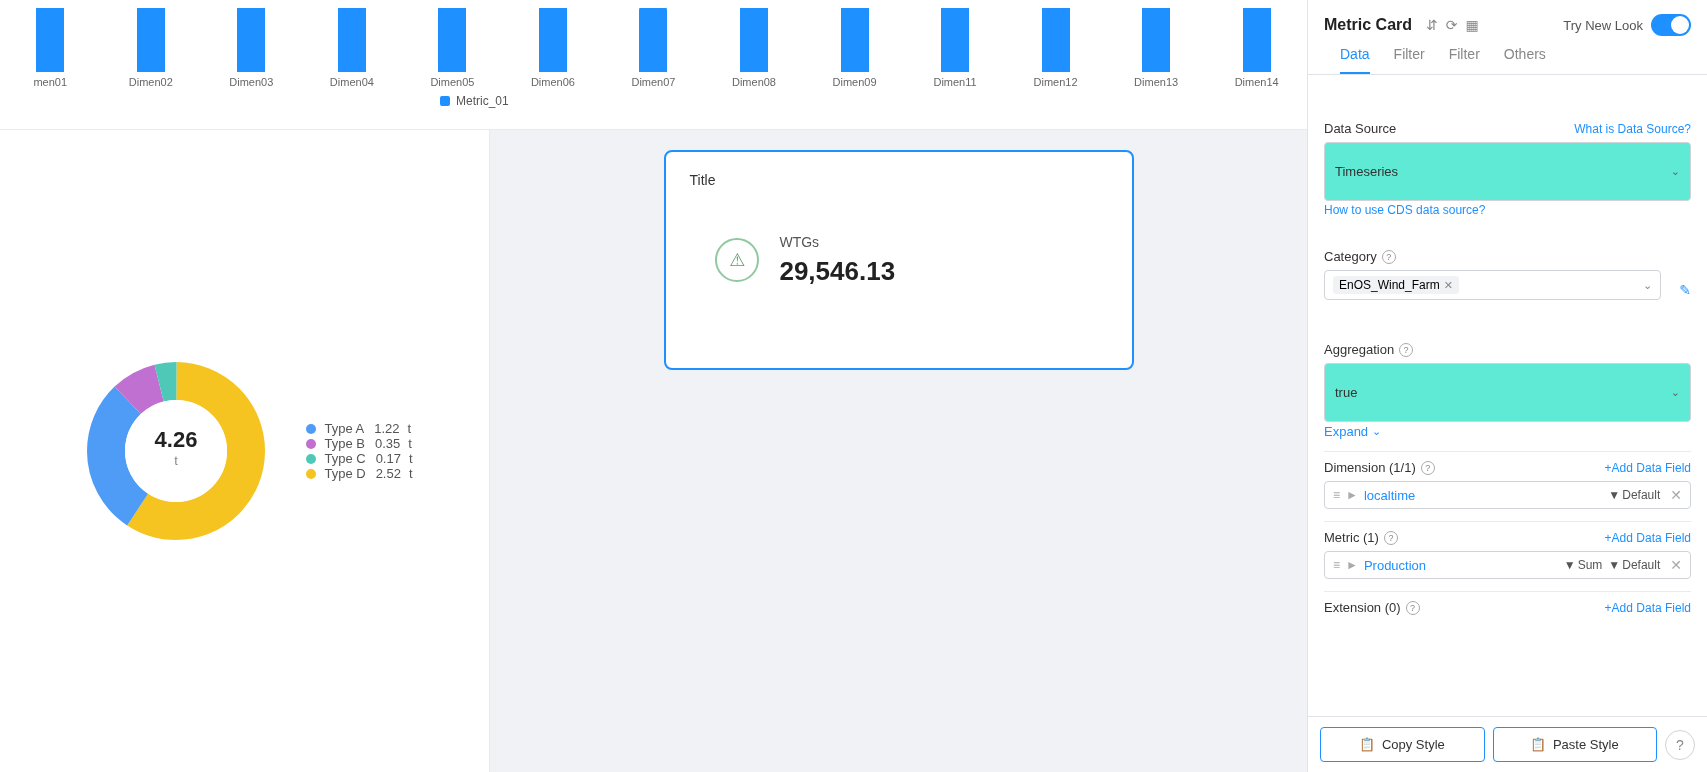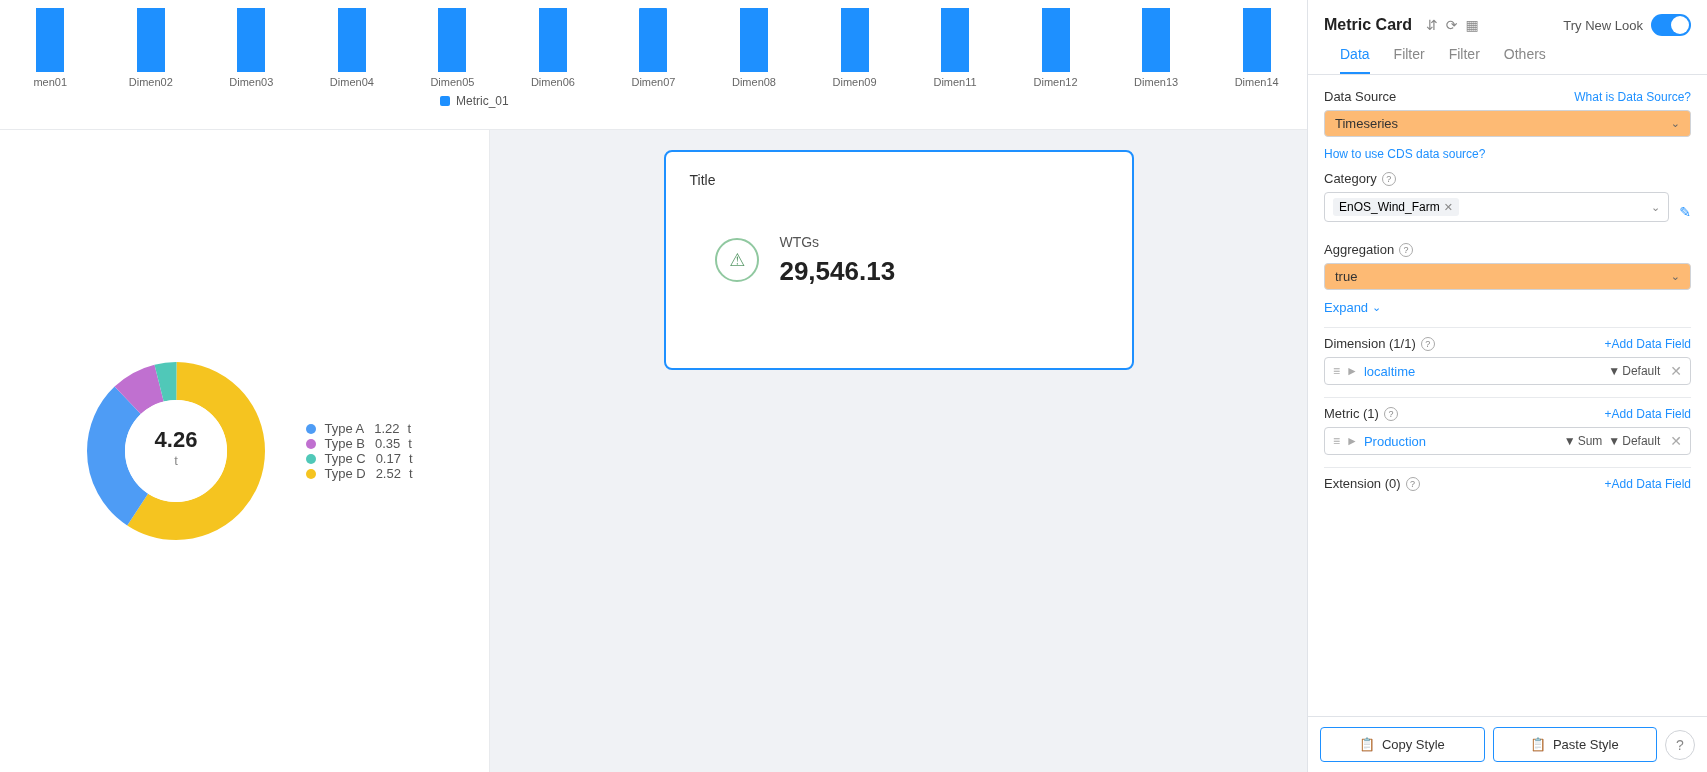--- a/index.html
+++ b/index.html
@@ -44,27 +44,27 @@
     .toggle-switch { width: 40px; height: 22px; background: #1e90ff; border-radius: 11px; position: relative; cursor: pointer; }
     .toggle-knob { width: 18px; height: 18px; background: #fff; border-radius: 50%; position: absolute; top: 2px; right: 2px; }
     .right-tabs { display: flex; gap: 24px; padding: 0 16px; }
     .tab { font-size: 14px; color: #888; padding-bottom: 10px; cursor: pointer; border-bottom: 2px solid transparent; }
     .tab.active { color: #1e90ff; border-bottom: 2px solid #1e90ff; font-weight: 500; }
 
     
     .right-content { flex: 1; overflow-y: auto; padding: 14px 16px; }
 
     
-    .section-row { display: flex; align-items: center; justify-content: space-between; margin-bottom: 6px; }
+    .section-row { display: flex; align-items: center; justify-content: space-between; margin-bottom: 6px; margin-top: 32px; }
     .section-label { font-size: 13px; color: #333; display: flex; align-items: center; gap: 5px; }
     .section-link { font-size: 12px; color: #1e90ff; cursor: pointer; text-decoration: none; }
     .info-icon { width: 14px; height: 14px; border: 1px solid #aaa; border-radius: 50%; display: inline-flex; align-items: center; justify-content: center; font-size: 9px; color: #888; }
 
     
-    .dropdown { width: 100%; border: 1px solid #d0d3d8; border-radius: 4px; padding: 5px 10px; font-size: 13px; color: #333; display: flex; align-items: center; justify-content: space-between; cursor: pointer; margin-bottom: 10px; background: #fdba74; }
+    .dropdown { width: 100%; border: 1px solid #d0d3d8; border-radius: 4px; padding: 21px 10px; font-size: 13px; color: #333; display: flex; align-items: center; justify-content: space-between; cursor: pointer; margin-bottom: 2px; background: #5eead4; }
     .dropdown-arrow { color: #666; font-size: 11px; }
     .small-link { font-size: 12px; color: #1e90ff; cursor: pointer; margin-bottom: 10px; display: block; }
 
     
     .category-row { width: 100%; border: 1px solid #d0d3d8; border-radius: 4px; padding: 5px 8px; font-size: 13px; display: flex; align-items: center; gap: 6px; margin-bottom: 10px; background: #fff; cursor: pointer; }
     .category-tag { background: #f0f2f5; border-radius: 3px; padding: 2px 6px; font-size: 12px; display: flex; align-items: center; gap: 4px; }
     .tag-remove { color: #888; cursor: pointer; font-size: 11px; }
     .category-chevron { color: #888; margin-left: auto; font-size: 11px; }
     .edit-icon { color: #1e90ff; font-size: 14px; margin-left: 4px; cursor: pointer; }
 
@@ -263,21 +263,21 @@
       <span class="dropdown-arrow">⌄</span>
     </div>
     <a class="small-link">How to use CDS data source?</a>
 
     <div class="section-row">
       <span class="section-label">
         <span>Category</span>
         <span class="info-icon">?</span>
       </span>
     </div>
-    <div style="display:flex;align-items:center;gap:6px;margin-bottom:10px;">
+    <div style="display:flex;align-items:center;gap:14px;margin-bottom:10px;">
       <div class="category-row" style="flex:1;">
         <div class="category-tag">
           <span>EnOS_Wind_Farm</span>
           <span class="tag-remove">✕</span>
         </div>
         <span class="category-chevron">⌄</span>
       </div>
       <span class="edit-icon">✎</span>
     </div>
 

